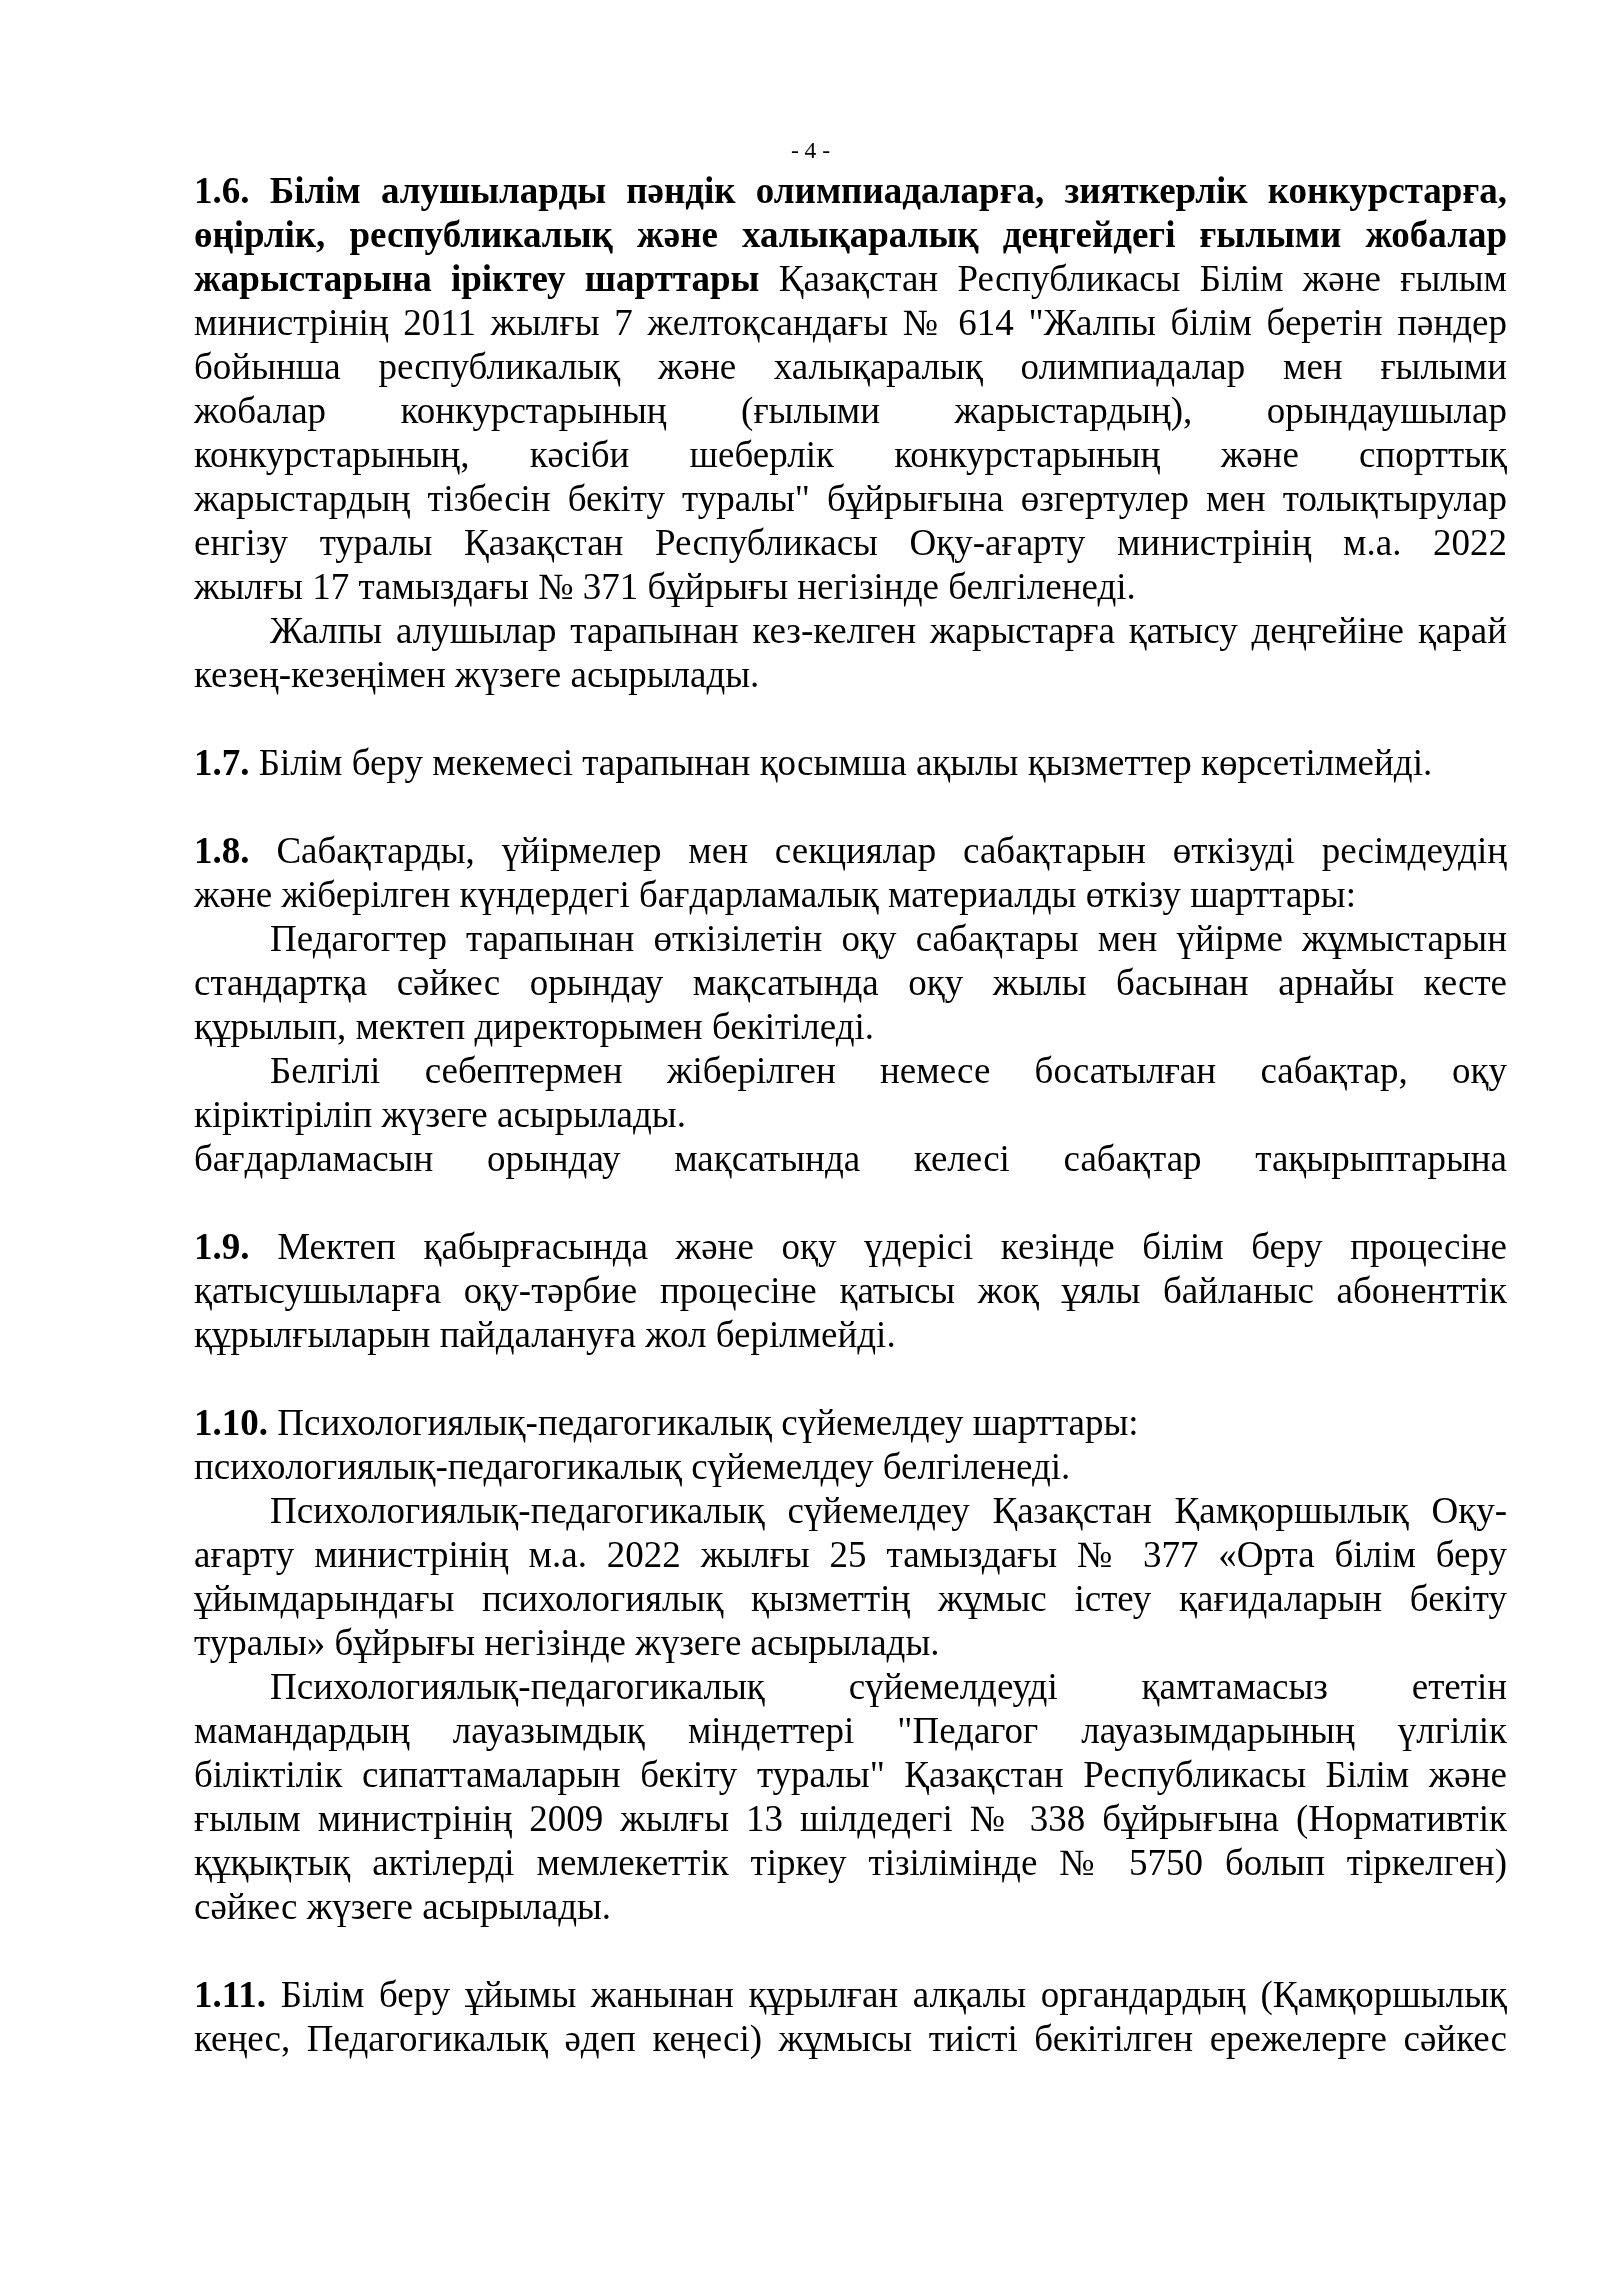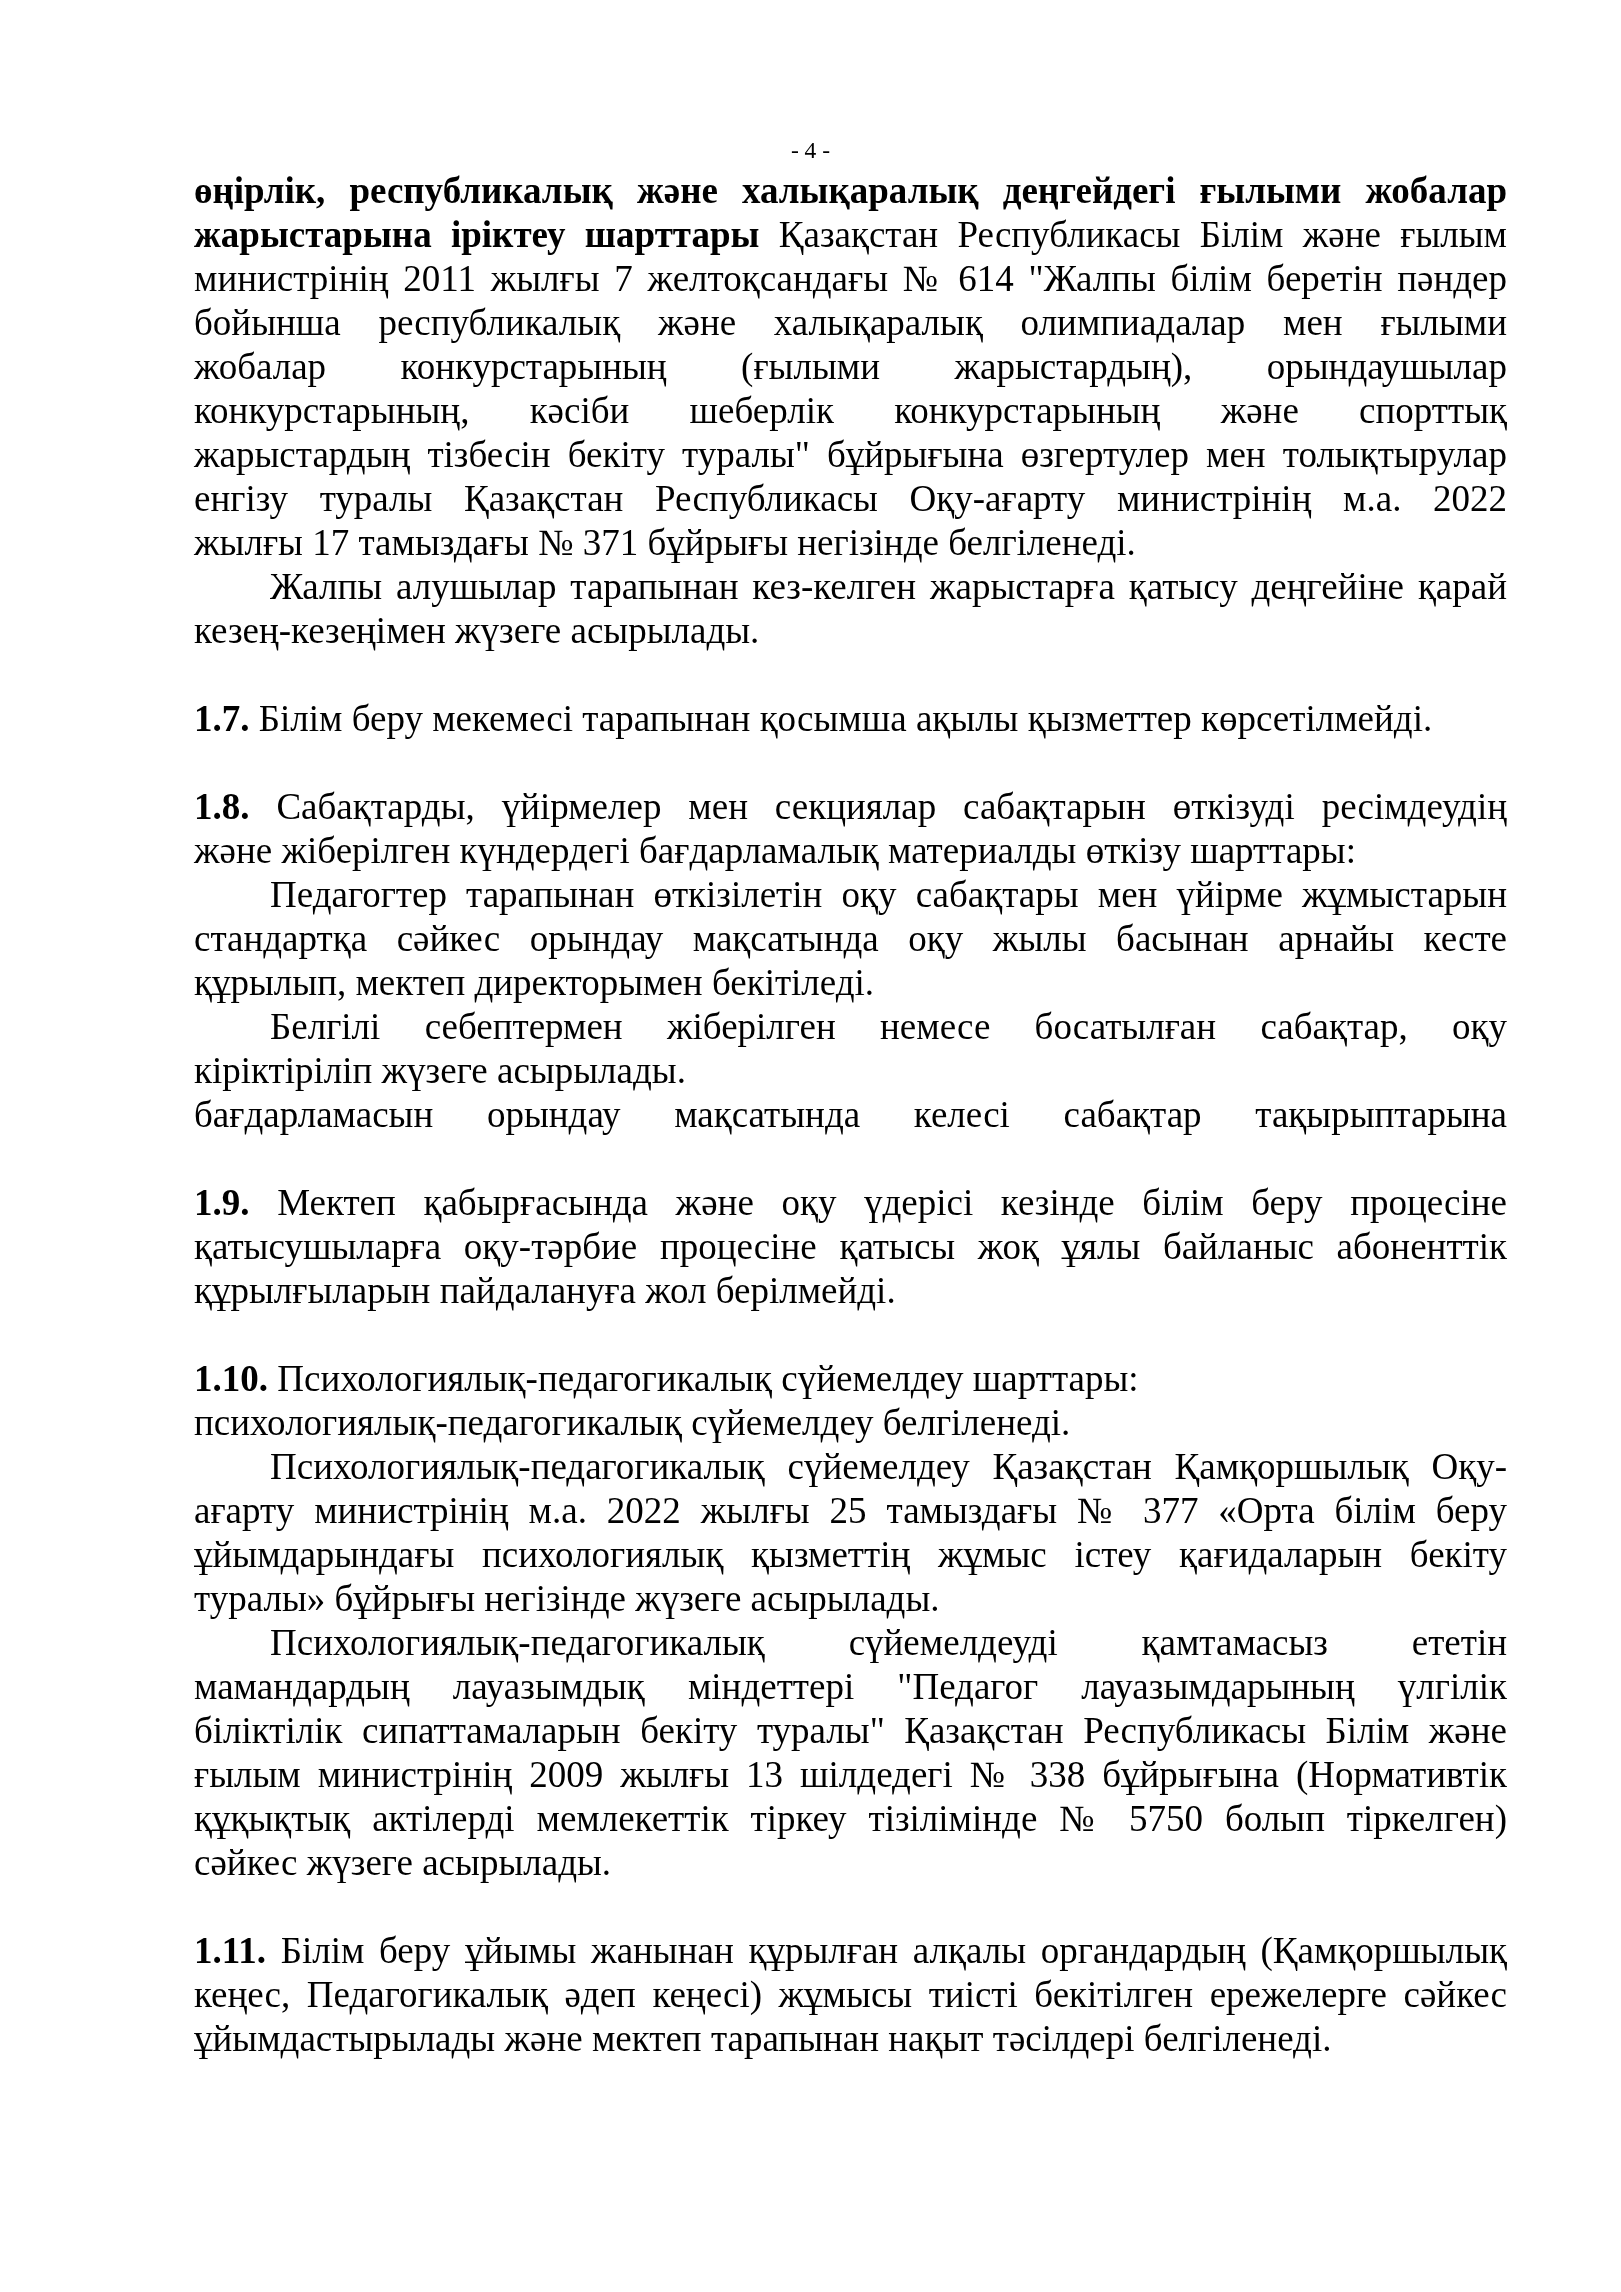--- a/index.html
+++ b/index.html
@@ -16,20 +16,21 @@
   .link { text-underline-offset: 3.9px; cursor: pointer; }
 </style>
 </head>
 <body>
 
 <div class="page-number">- 4 -</div>
 
 <div class="body">
 
   <div>
+    <span class="line j"><b>1.6.</b> <b>Білім алушыларды пәндік олимпиадаларға, зияткерлік конкурстарға,</b></span>
     <span class="line j"><b>өңірлік, республикалық және халықаралық деңгейдегі ғылыми жобалар</b></span>
     <span class="line j"><b>жарыстарына іріктеу шарттары</b> <span>Қазақстан Республикасы Білім және ғылым</span></span>
     <span class="line j">министрінің 2011 жылғы 7 желтоқсандағы № 614 "Жалпы білім беретін пәндер</span>
     <span class="line j">бойынша республикалық және халықаралық олимпиадалар мен ғылыми</span>
     <span class="line j">жобалар конкурстарының (ғылыми жарыстардың), орындаушылар</span>
     <span class="line j">конкурстарының, кәсіби шеберлік конкурстарының және спорттық</span>
     <span class="line j">жарыстардың тізбесін бекіту туралы" бұйрығына өзгертулер мен толықтырулар</span>
     <span class="line j">енгізу туралы Қазақстан Республикасы Оқу-ағарту министрінің м.а. 2022</span>
     <span class="line">жылғы 17 тамыздағы № 371 бұйрығы негізінде белгіленеді.</span>
     <span class="line j indent">Жалпы алушылар тарапынан кез-келген жарыстарға қатысу деңгейіне қарай</span>
@@ -73,16 +74,15 @@
     <span class="line j">біліктілік сипаттамаларын бекіту туралы" Қазақстан Республикасы Білім және</span>
     <span class="line j"><span>ғылым министрінің 2009 жылғы 13 шілдедегі № 338</span> <a class="link">бұйрығына</a> <span>(Нормативтік</span></span>
     <span class="line j">құқықтық актілерді мемлекеттік тіркеу тізілімінде № 5750 болып тіркелген)</span>
     <span class="line">сәйкес жүзеге асырылады.</span>
   </div>
   <div class="blank"></div>
 
   <div>
     <span class="line j"><b>1.11.</b> <span>Білім беру ұйымы жанынан құрылған алқалы органдардың (Қамқоршылық</span></span>
     <span class="line j">кеңес, Педагогикалық әдеп кеңесі) жұмысы тиісті бекітілген ережелерге сәйкес</span>
-    <span class="line">ұйымдастырылады және мектеп тарапынан нақыт тәсілдері белгіленеді.</span>
   </div>
 </div>
 
 
 </body></html>

